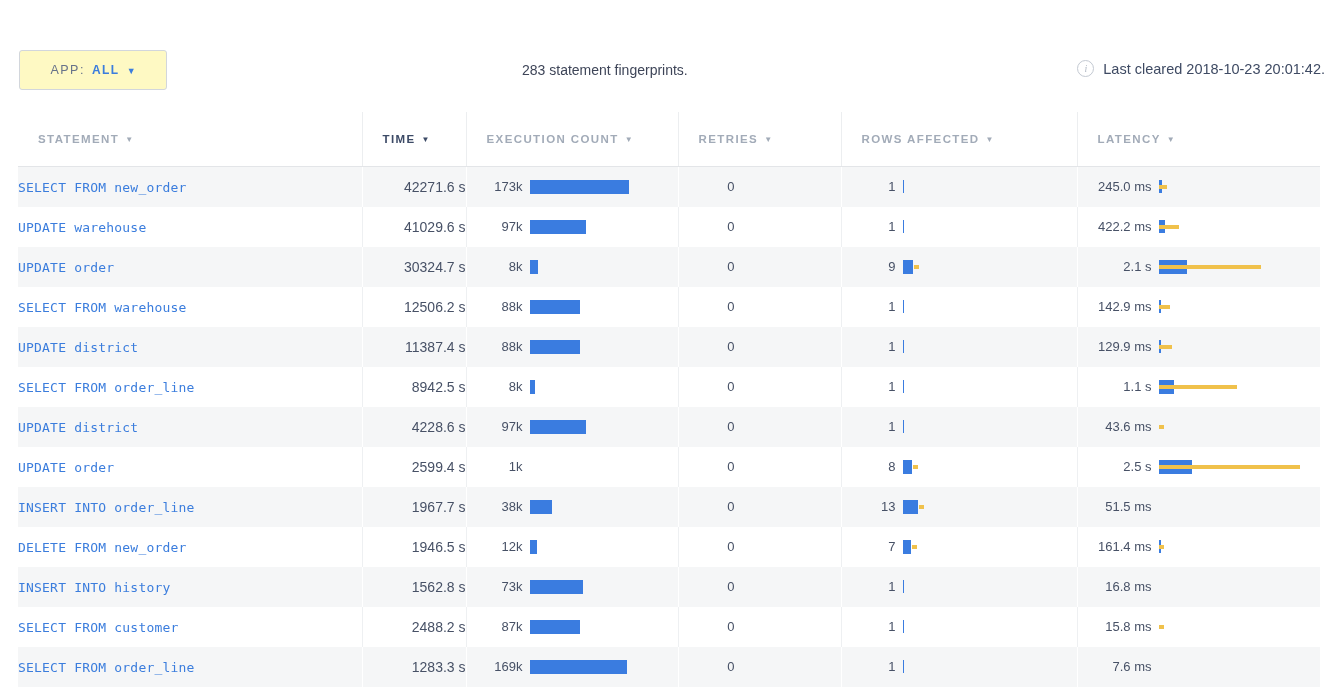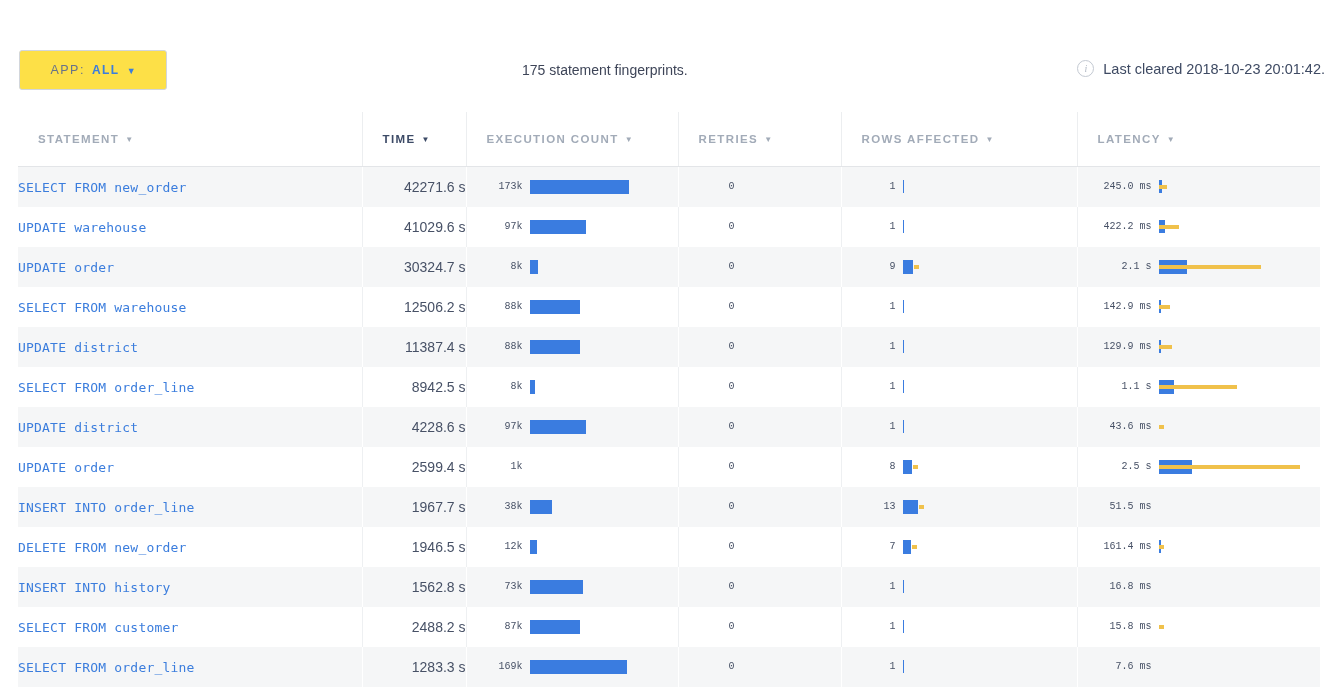--- a/index.html
+++ b/index.html
@@ -8,21 +8,21 @@
 
   .page { position:relative; width:1336px; height:692px; }
 
   .page-title { position:absolute; top:8px; left:32px; font-size:21px; font-weight:700;
     letter-spacing:6px; color:#181d28; }
 
   
   .toolbar { position:absolute; top:50px; left:0; right:0; height:40px; }
   .app-filter { position:absolute; left:19px; top:0; height:40px; min-width:148px;
     border:1px solid #d2d6dc; border-radius:3px; display:flex; align-items:center;
-    justify-content:center; gap:7px; padding:0 18px; cursor:pointer; background:#fde047; }
+    justify-content:center; gap:7px; padding:0 18px; cursor:pointer; background:#fef9c3; }
   .app-filter .lbl { font-size:12.5px; letter-spacing:1.5px; color:#67728a; }
   .app-filter .val { font-size:12px; letter-spacing:1.5px; color:#3b7ddd; font-weight:700; }
   .app-filter .caret { font-size:9px; color:#3b7ddd; transform:translateY(1px); }
 
   .fp-count { position:absolute; left:522px; top:12px; font-size:14px; color:#3e4558; }
 
   .last-cleared { position:absolute; right:11px; top:10px; display:flex; align-items:center;
     gap:9px; font-size:14.5px; color:#3e4a63; }
   .info-icon { width:17px; height:17px; border:1px solid #c3c9d2; border-radius:50%;
     color:#b3bac5; font-size:10px; font-style:italic; font-family:"Liberation Serif", serif;
@@ -49,38 +49,38 @@
   .tbl tbody tr td + td { border-left:1px solid #eef0f2; }
   .tbl tbody tr.striped td + td { border-left-color:#ffffff; }
 
   .stmt-cell { padding-left:20px; }
   .stmt-link { font-family:"DejaVu Sans Mono", monospace; font-size:13px; color:#3b7ddd;
     text-decoration:none; cursor:pointer; letter-spacing:0.2px; }
   .time-cell { text-align:right; padding-right:13px; }
 
   .bar-cell { }
   .bar-flex { display:flex; align-items:center; height:40px; padding-left:6px; }
-  .num-label { flex:none; text-align:right; font-size:10px; color:#475166;font-family:Liberation Mono, monospace; }
+  .num-label { flex:none; text-align:right; font-size:13px; color:#475166; }
   .bar-wrap { position:relative; flex:1; height:18px; margin-left:7px; }
   .bar-blue { position:absolute; left:0; top:2px; height:14px; }
   .bar-whisker { position:absolute; top:7px; height:4px; }
 </style>
 </head>
 <body>
 
 <div class="page">
 
 
   <div class="toolbar">
     <div class="app-filter">
       <span class="lbl">APP:</span>
       <span class="val">ALL</span>
       <span class="caret">▼</span>
     </div>
-    <div class="fp-count">175 statement fingerprints.</div>
+    <div class="fp-count">283 statement fingerprints.</div>
     <div class="last-cleared">
       <span class="info-icon">i</span>
       <span>Last cleared 2018-10-23 20:01:42.</span>
     </div>
   </div>
 
   <table class="tbl">
     <colgroup>
         <col class="c1">
         <col class="c2">

